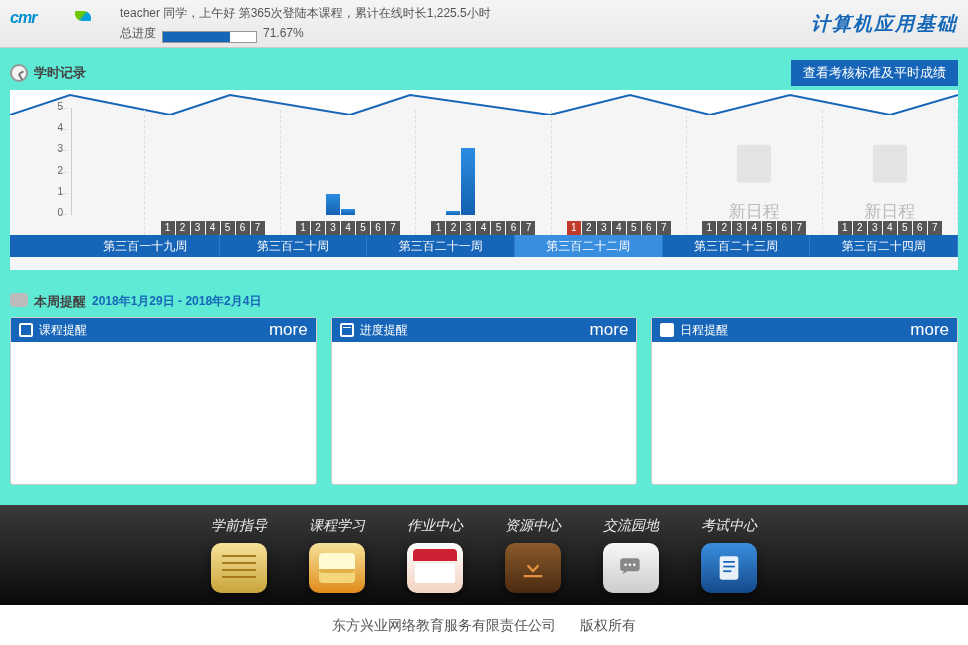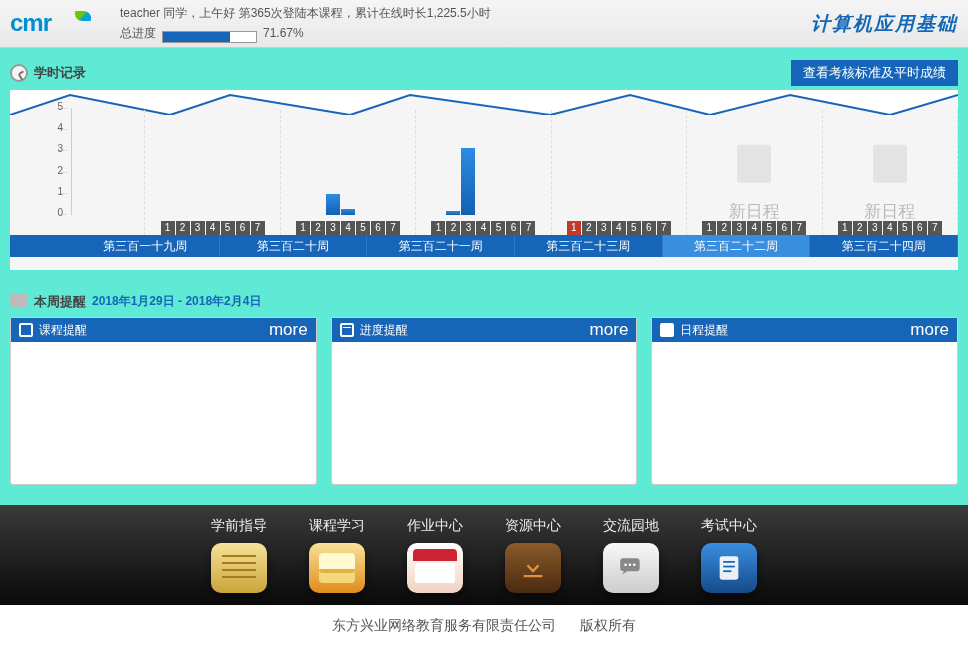--- a/index.html
+++ b/index.html
@@ -13,21 +13,21 @@
 .header {
   height: 48px;
   background: linear-gradient(#f5f5f5, #e8e8e8);
   border-bottom: 1px solid #ccc;
   display: flex;
   align-items: center;
   padding: 0 10px;
 }
 .logo {
   width: 80px; height: 30px;
-  font-size: 24px; font-weight: bold; 
+  font-size: 16px; font-weight: bold; font-style: italic;
   color: #0090d0;
   letter-spacing: -1px;
   position: relative;
 }
 .logo .swoosh {
   position: absolute; top: 2px; right: -2px;
   width: 18px; height: 10px;
   background: linear-gradient(120deg, #6ec800 40%, #00a0e0 60%);
   border-radius: 0 10px 0 10px;
   transform: skew(-15deg);
@@ -162,21 +162,21 @@
 .icon-cal::before { content:""; position:absolute; top:2px; left:1px; right:1px; height:1px; background:#fff;}
 .icon-sched { background:#fff; width:10px; height:10px; border-radius:2px;}
 .more { margin-left: auto; color: #fff; font-size: 17px; cursor: pointer; }
 
 
 .nav-bar {
   background: linear-gradient(#3a3a3a, #0a0a0a);
   height: 100px;
   display: flex; justify-content: center; align-items: center; gap: 42px;
 }
-.nav-item { text-align: right; cursor: pointer; }
+.nav-item { text-align: right; cursor: pointer; font-style: italic; }
 .nav-item .lbl { color: #eee; font-size: 14px; margin-bottom: 8px; }
 .nav-icon {
   width: 56px; height: 50px; border-radius: 10px; margin: 0 auto;
   box-shadow: 0 4px 8px rgba(0,0,0,.5);
   display: flex; align-items: center; justify-content: center;
 }
 .ic-yellow { background: linear-gradient(#f7e29a,#c9a43a); }
 .ic-yellow::after { content:""; width:34px; height:26px; background:repeating-linear-gradient(#a87b1a 0 2px, transparent 2px 7px); }
 .ic-orange { background: linear-gradient(#f7e29a,#e08b1a); }
 .ic-orange::after { content:""; width:36px; height:30px; background:linear-gradient(#fffad0 55%, #e0b24a 55%); border-radius:4px; box-shadow:inset 0 -10px 0 #f3d77a;}
@@ -355,22 +355,22 @@
             <div class="day">6</div>
             <div class="day">7</div>
           </div>
         </div>
       </div>
     <div class="week-labels" id="week-labels">
       <div class="week-lbl"></div>
     <div class="week-lbl">第三百一十九周</div>
         <div class="week-lbl">第三百二十周</div>
         <div class="week-lbl">第三百二十一周</div>
+        <div class="week-lbl current">第三百二十二周</div>
         <div class="week-lbl">第三百二十三周</div>
-        <div class="week-lbl current">第三百二十二周</div>
         <div class="week-lbl">第三百二十四周</div>
       </div>
   </div>
 
   <div class="reminder-hdr">
     <span class="bubble-icon"></span>
     <span class="section-title">本周提醒</span>
     <span class="date-range">2018年1月29日 - 2018年2月4日</span>
   </div>
   <div class="panels" id="panels">

